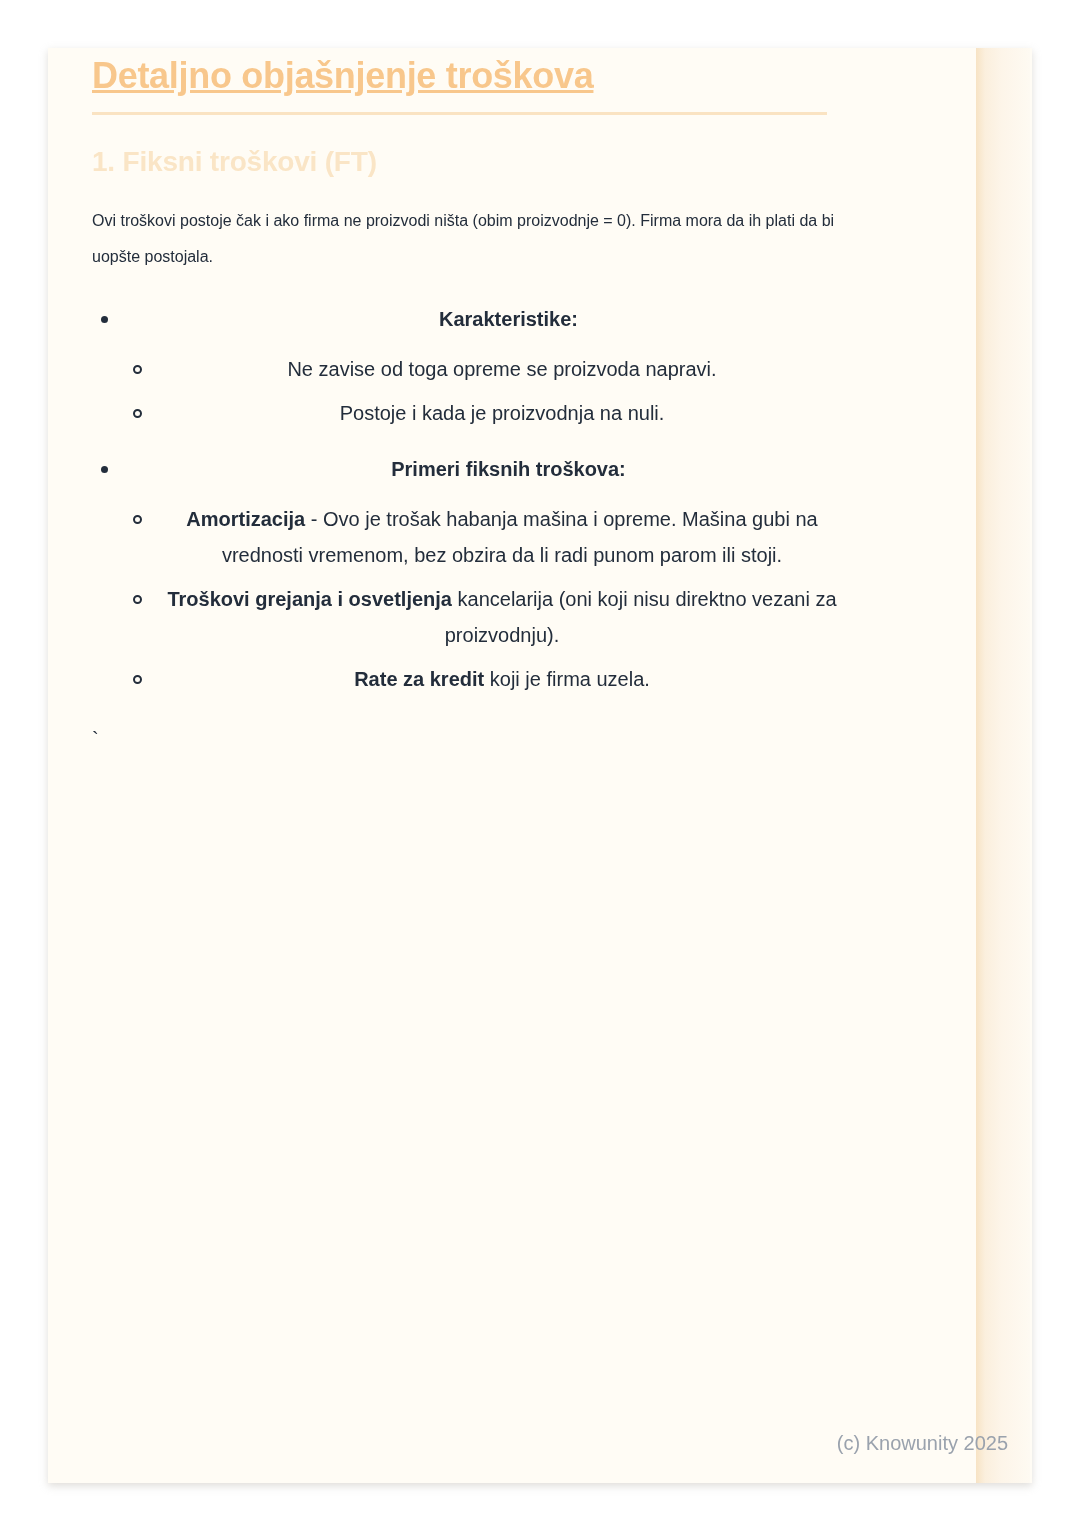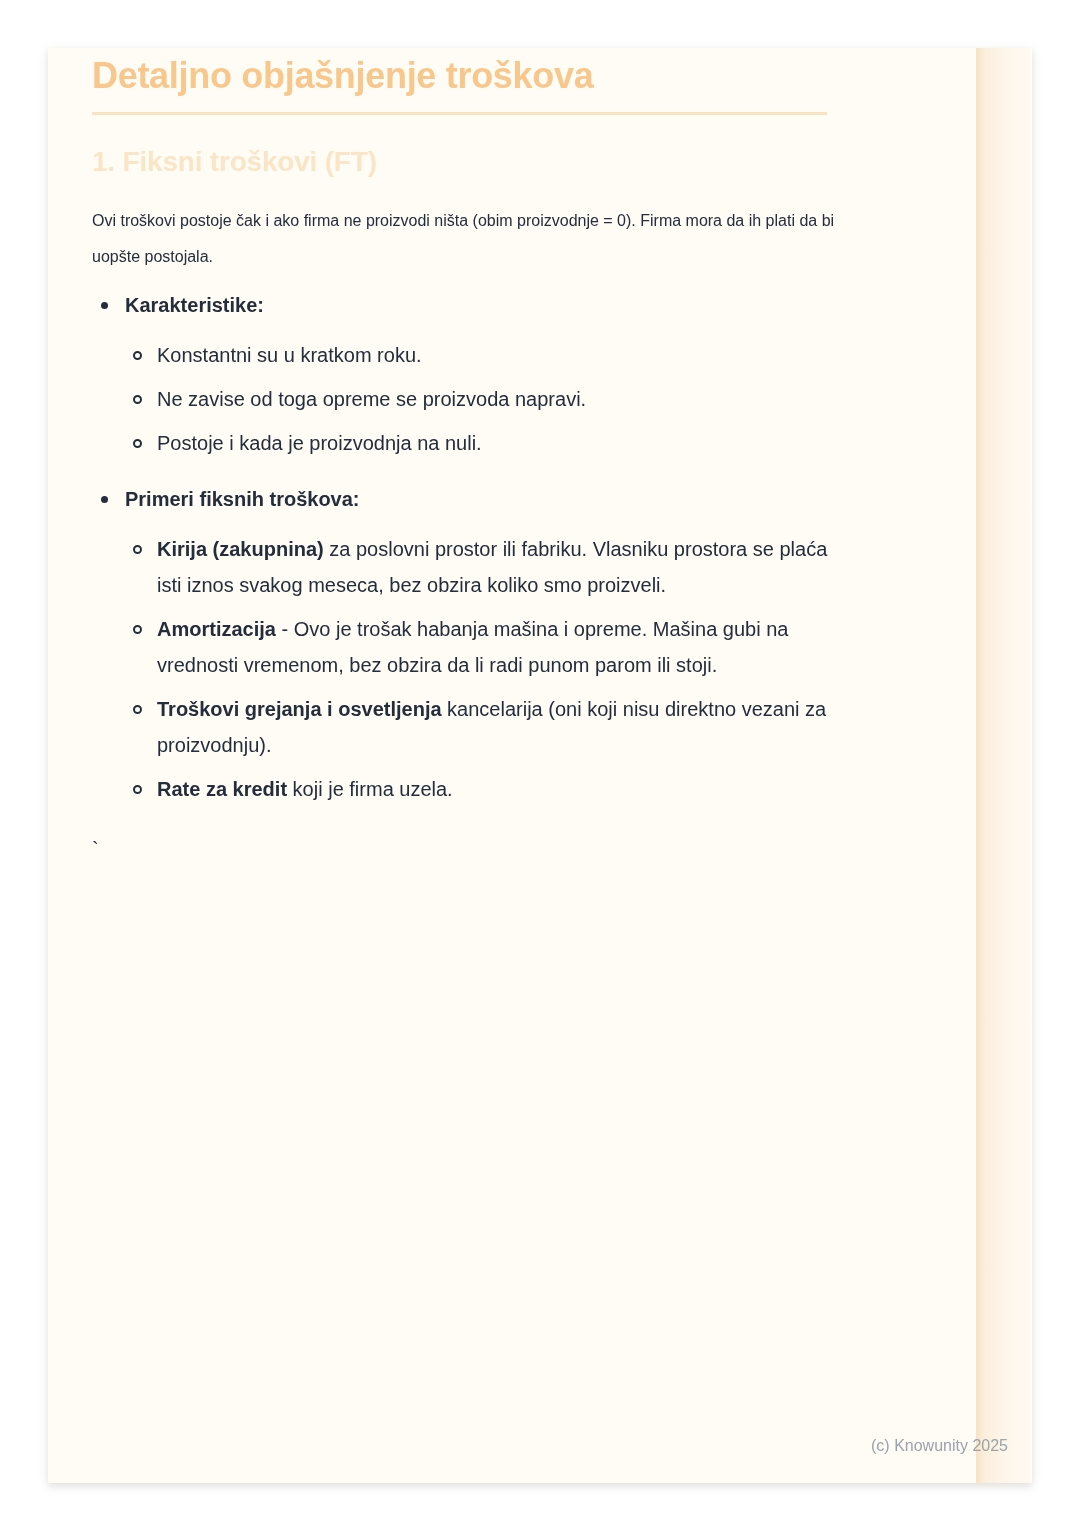--- a/index.html
+++ b/index.html
@@ -41,38 +41,39 @@
   h1.doc-title {
     margin: 6px 0 0 0;
     width: 735px;
     font-size: 36px;
     line-height: 44px;
     font-weight: 700;
     letter-spacing: -0.3px;
     color: #F8C78C;
     border-bottom: 3px solid #FAE3C2;
     padding-bottom: 14px;
+    text-decoration: underline;
   }
   h2.section-title {
     margin: 30px 0 16px 0;
     font-size: 28px;
     line-height: 34px;
     font-weight: 700;
     letter-spacing: -0.2px;
     color: #FAE5C6;
   }
   p.lead {
     margin: 24px 0 0 0;
     width: 782px;
     font-size: 16px;
     line-height: 36px;
     color: #232D3B;
   }
   ul { list-style: none; margin: 0; padding: 0; }
-  ul.lvl1 { margin-top: 12px; }
+  ul.lvl1 { margin-top: 26px; text-align: center; }
   li {
     position: relative;
     font-size: 20px;
     line-height: 36px;
     color: #232D3B;
   }
   li.l1 { padding-left: 33px; }
   li.l1 + li.l1 { margin-top: 20px; }
   li.l1::before {
     content: "";
@@ -106,21 +107,21 @@
   p.stray {
     margin: 24px 0 0 0;
     font-size: 20px;
     line-height: 36px;
     color: #232D3B;
   }
   .footer {
     position: absolute;
     right: 24px;
     bottom: 28px;
-    font-size: 16px;
+    font-size: 20px;
     color: #9AA2AD;
   }
 </style>
 </head>
 <body>
 
 <div class="canvas">
   <div class="card">
     <div class="side-strip"></div>
 
@@ -128,30 +129,28 @@
       <h1 class="doc-title">Detaljno objašnjenje troškova</h1>
 
       <h2 class="section-title">1. Fiksni troškovi (FT)</h2>
 
       <p class="lead">Ovi troškovi postoje čak i ako firma ne proizvodi ništa (obim proizvodnje = 0). Firma mora da ih plati da bi uopšte postojala.</p>
 
       <ul class="lvl1">
         <li class="l1">
           <span class="b">Karakteristike:</span>
           <ul class="lvl2">
-            <li class="l2"><span>Konstantni su u kratkom roku.</span></li>
             <li class="l2"><span>Ne zavise od toga opreme se proizvoda napravi.</span></li>
             <li class="l2"><span>Postoje i kada je proizvodnja na nuli.</span></li>
           </ul>
         </li>
 
         <li class="l1">
           <span class="b">Primeri fiksnih troškova:</span>
           <ul class="lvl2">
-            <li class="l2"><span class="b">Kirija (zakupnina)</span><span> za poslovni prostor ili fabriku. Vlasniku prostora se plaća isti iznos svakog meseca, bez obzira koliko smo proizveli.</span></li>
             <li class="l2"><span class="b">Amortizacija</span><span> - Ovo je trošak habanja mašina i opreme. Mašina gubi na vrednosti vremenom, bez obzira da li radi punom parom ili stoji.</span></li>
             <li class="l2"><span class="b">Troškovi grejanja i osvetljenja</span><span> kancelarija (oni koji nisu direktno vezani za proizvodnju).</span></li>
             <li class="l2"><span class="b">Rate za kredit</span><span> koji je firma uzela.</span></li>
           </ul>
         </li>
       </ul>
 
       <p class="stray">`</p>
     </div>
 

